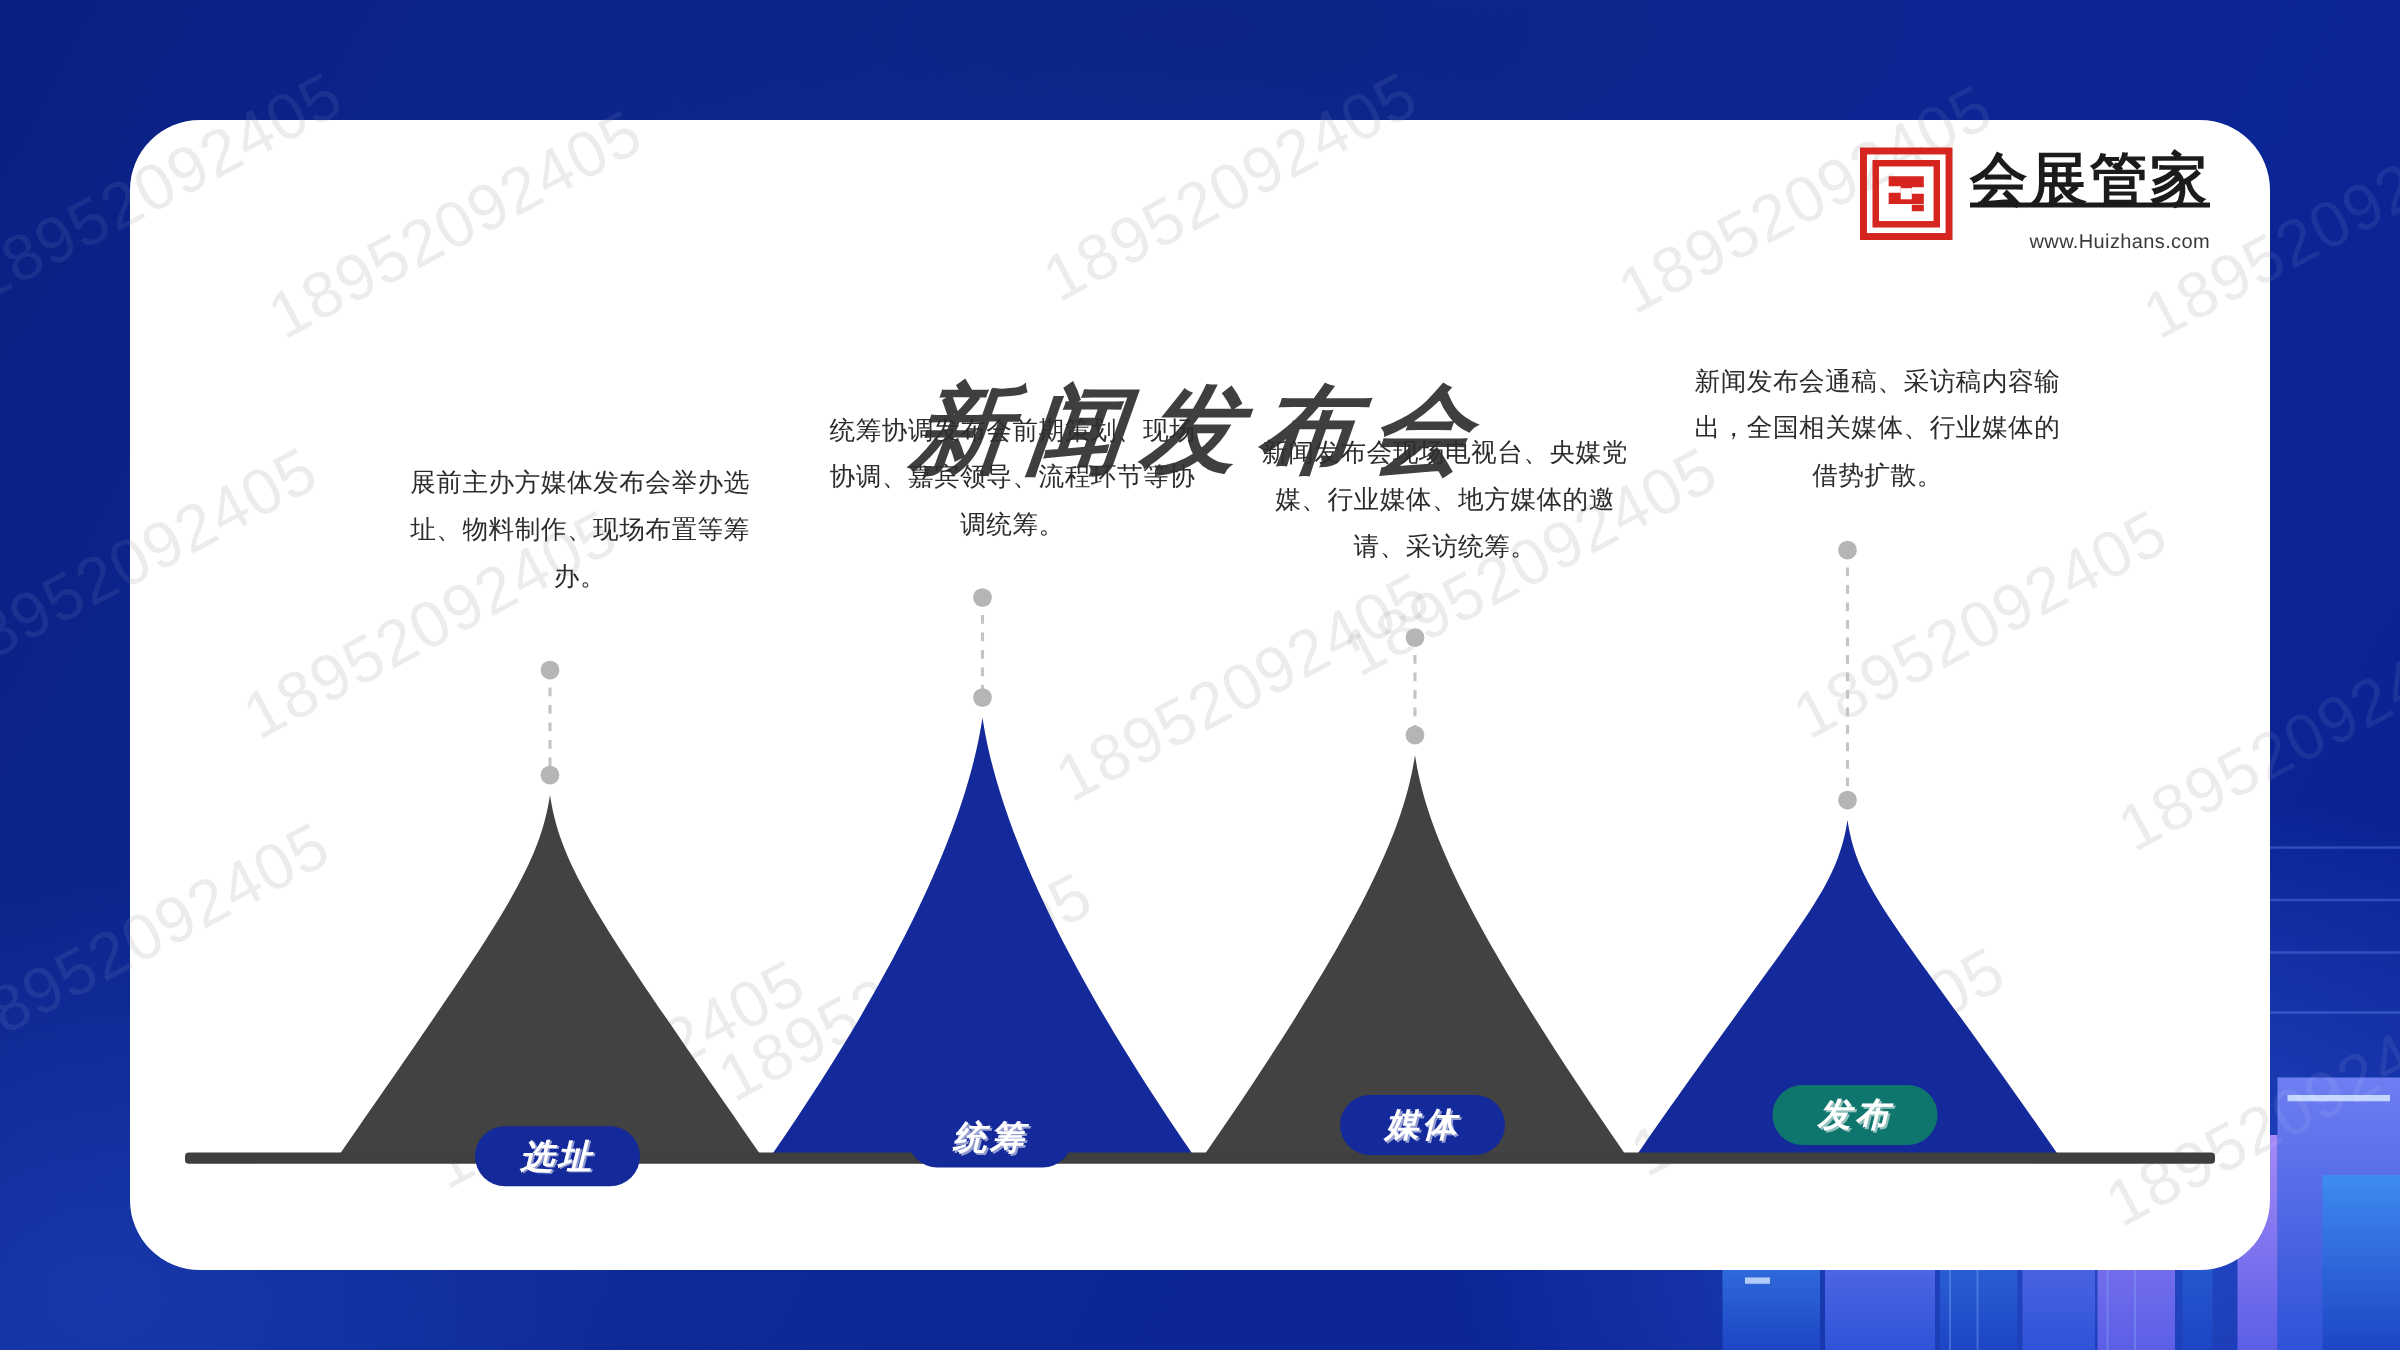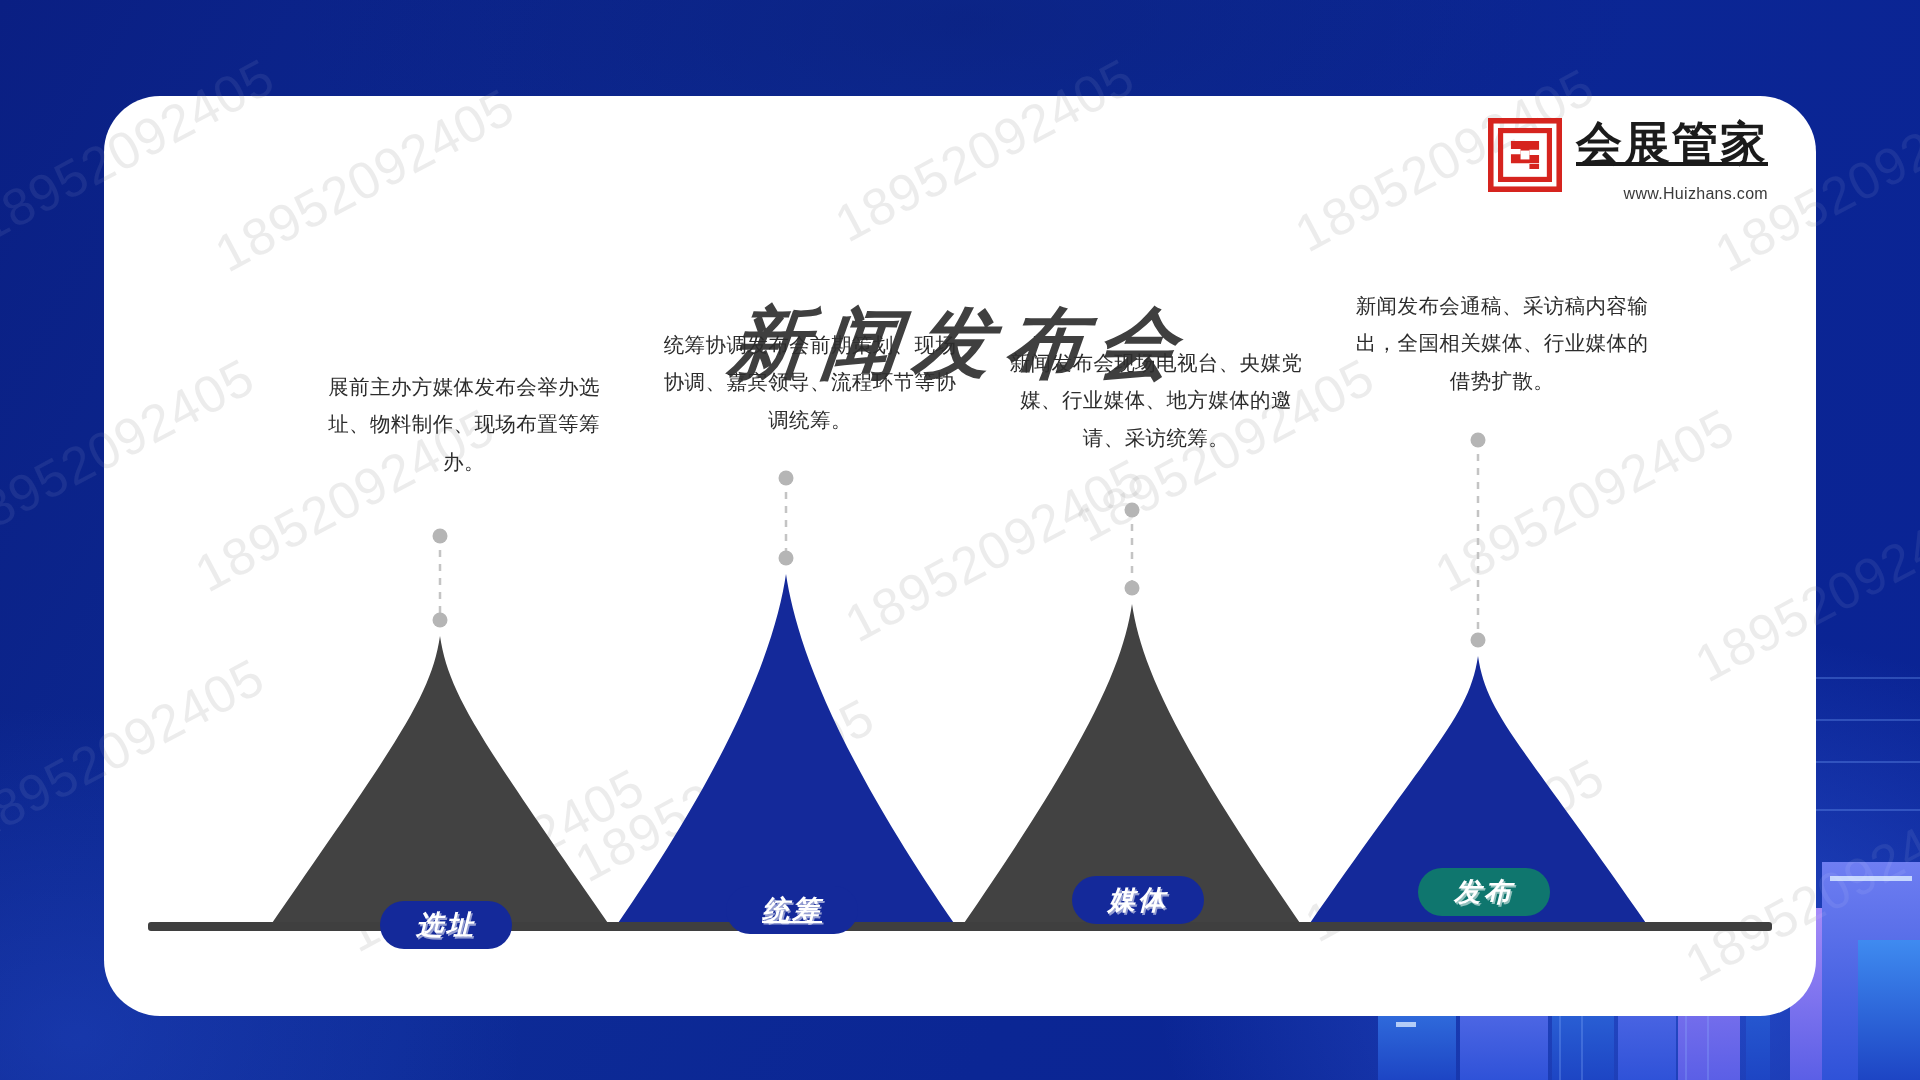--- a/index.html
+++ b/index.html
@@ -277,19 +277,19 @@
       </svg>
 
       <div id="descs">
           <div class="desc" style="left: 210px; top: 272px;">展前主办方媒体发布会举办选址、物料制作、现场布置等筹办。</div>
           <div class="desc" style="left: 556px; top: 230px;">统筹协调发布会前期策划、现场协调、嘉宾领导、流程环节等协调统筹。</div>
           <div class="desc" style="left: 902px; top: 248px;">新闻发布会现场电视台、央媒党媒、行业媒体、地方媒体的邀请、采访统筹。</div>
           <div class="desc" style="left: 1248px; top: 192px; font-family: Liberation Serif, serif;">新闻发布会通稿、采访稿内容输出，全国相关媒体、行业媒体的借势扩散。</div>
         </div>
       <div id="pills">
           <div class="pill" style="left: 276px; top: 805px; background: rgb(20, 41, 154);">选址</div>
-          <div class="pill" style="left: 622px; top: 790px; background: rgb(20, 41, 154); text-decoration: underline;">统筹</div>
+          <div class="pill" style="left: 622px; top: 790px; background: rgb(20, 41, 154);">统筹</div>
           <div class="pill" style="left: 968px; top: 780px; background: rgb(20, 41, 154);">媒体</div>
           <div class="pill" style="left: 1314px; top: 772px; background: #0f766e;">发布</div>
         </div>
     </div>
   </div>
 </div>
 
 </body></html>

